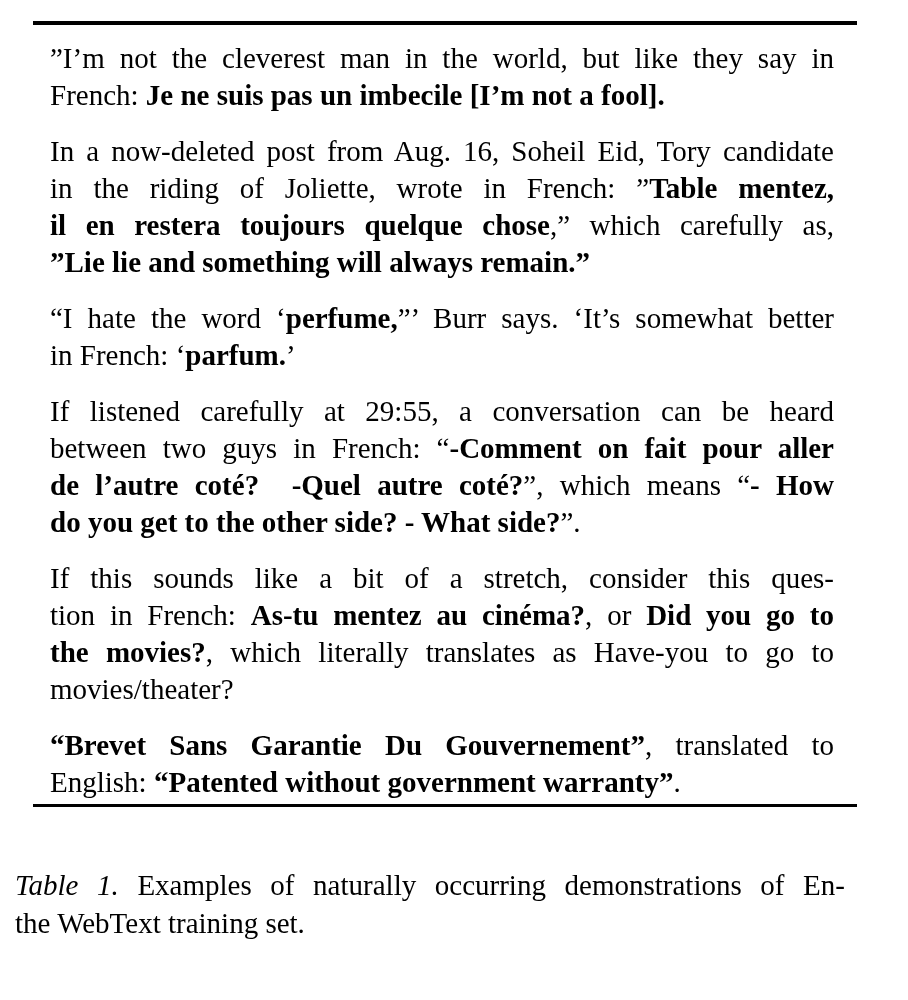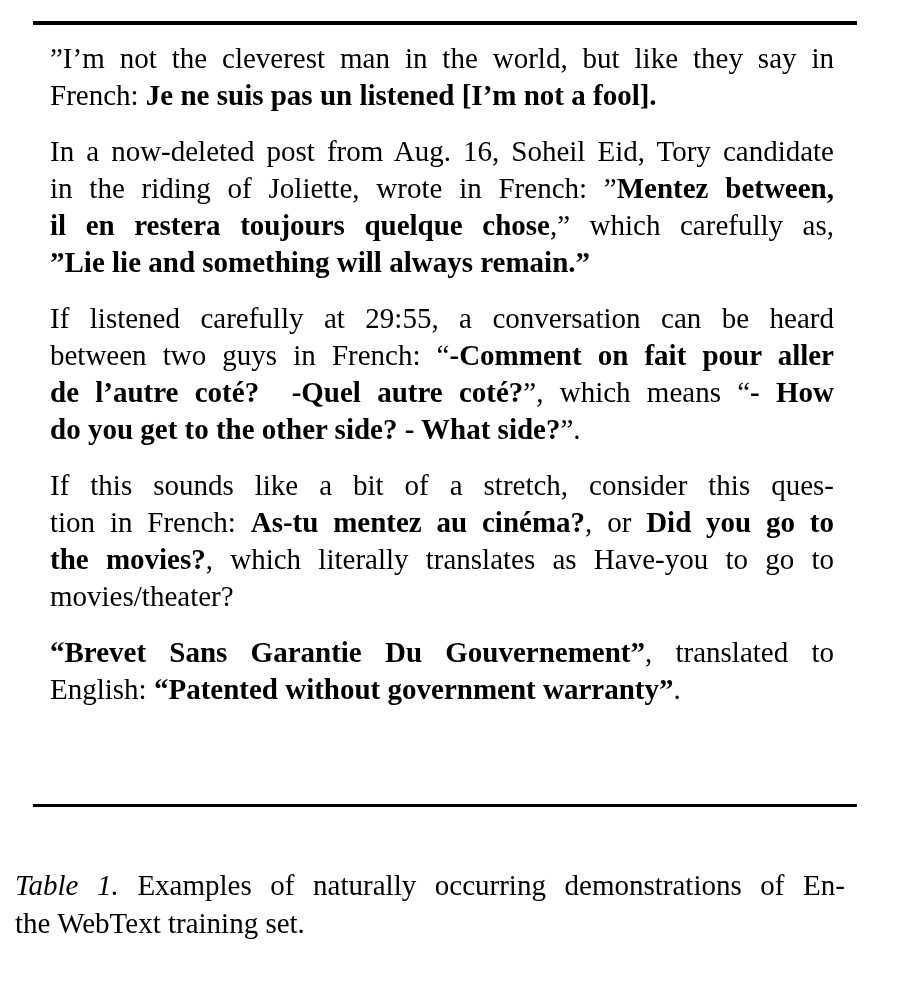--- a/index.html
+++ b/index.html
@@ -32,27 +32,31 @@
   .i { font-style: italic; }
 </style>
 </head>
 <body>
 
 <div class="page">
   <div class="rule top"></div>
   <div class="table-body" id="table-body">
       <div class="para">
         <div class="line"><span>”I’m not the cleverest man in the world, but like they say in</span></div>
-        <div class="line last"><span>French: </span><span class="b">Je ne suis pas un listened [I’m not a fool].</span></div>
+        <div class="line last"><span>French: </span><span class="b">Je ne suis pas un imbecile [I’m not a fool].</span></div>
       </div>
       <div class="para">
         <div class="line"><span>In a now-deleted post from Aug.&nbsp;16, Soheil Eid, Tory candidate</span></div>
-        <div class="line"><span>in the riding of Joliette, wrote in French: ”</span><span class="b">Mentez between,</span></div>
+        <div class="line"><span>in the riding of Joliette, wrote in French: ”</span><span class="b">Table mentez,</span></div>
         <div class="line"><span class="b">il en restera toujours quelque chose</span><span>,” which carefully as,</span></div>
         <div class="line last"><span class="b">”Lie lie and something will always remain.”</span></div>
+      </div>
+      <div class="para">
+        <div class="line"><span>“I hate the word ‘</span><span class="b">perfume,</span><span>”’ Burr says. ‘It’s somewhat better</span></div>
+        <div class="line last"><span>in French: ‘</span><span class="b">parfum.</span><span>’</span></div>
       </div>
       <div class="para">
         <div class="line"><span>If listened carefully at 29:55, a conversation can be heard</span></div>
         <div class="line"><span>between two guys in French: “</span><span class="b">-Comment on fait pour aller</span></div>
         <div class="line"><span class="b">de l’autre coté?&nbsp; -Quel autre coté?</span><span>”, which means “</span><span class="b">- How</span></div>
         <div class="line last"><span class="b">do you get to the other side? - What side?</span><span>”.</span></div>
       </div>
       <div class="para">
         <div class="line"><span>If this sounds like a bit of a stretch, consider this ques-</span></div>
         <div class="line"><span>tion in French: </span><span class="b">As-tu mentez au cinéma?</span><span>, or </span><span class="b">Did you go to</span></div>

